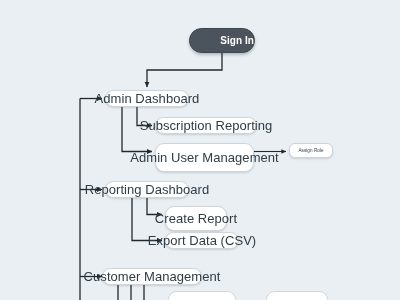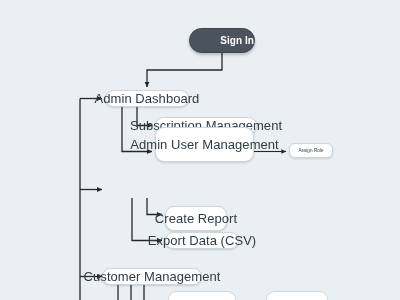--- a/index.html
+++ b/index.html
@@ -113,31 +113,34 @@
 
   <div class="node root" style="left:189px; top:28px; width:66px; height:25px;justify-content:flex-end;">
     <span class="node-label">Sign In</span>
   </div>
 
   <div class="node" style="left:105px; top:90px; width:84px; height:17px;">
     <span class="node-label">Admin Dashboard</span>
   </div>
 
   <div class="node" style="left:155px; top:117px; width:102px; height:17px;">
-    <span class="node-label">Subscription Management</span>
+    <span class="node-label">Subscription Reporting</span>
   </div>
 
-  <div class="node" style="left:155px; top:127px; width:99px; height:35px;">
+  <div class="node" style="left:155px; top:143px; width:99px; height:29px;">
     <span class="node-label">Admin User Management</span>
   </div>
 
   <div class="node small" style="left:289px; top:143px; width:44px; height:15px;">
     <span class="node-label">Assign Role</span>
   </div>
 
+  <div class="node" style="left:105px; top:181px; width:84px; height:17px;">
+    <span class="node-label">Reporting Dashboard</span>
+  </div>
 
   <div class="node" style="left:165px; top:206px; width:62px; height:25px;">
     <span class="node-label">Create Report</span>
   </div>
 
   <div class="node" style="left:165px; top:232px; width:74px; height:17px;">
     <span class="node-label">Export Data (CSV)</span>
   </div>
 
   <div class="node" style="left:90px; top:268px; width:100px; height:17px;margin-left:12px;">

